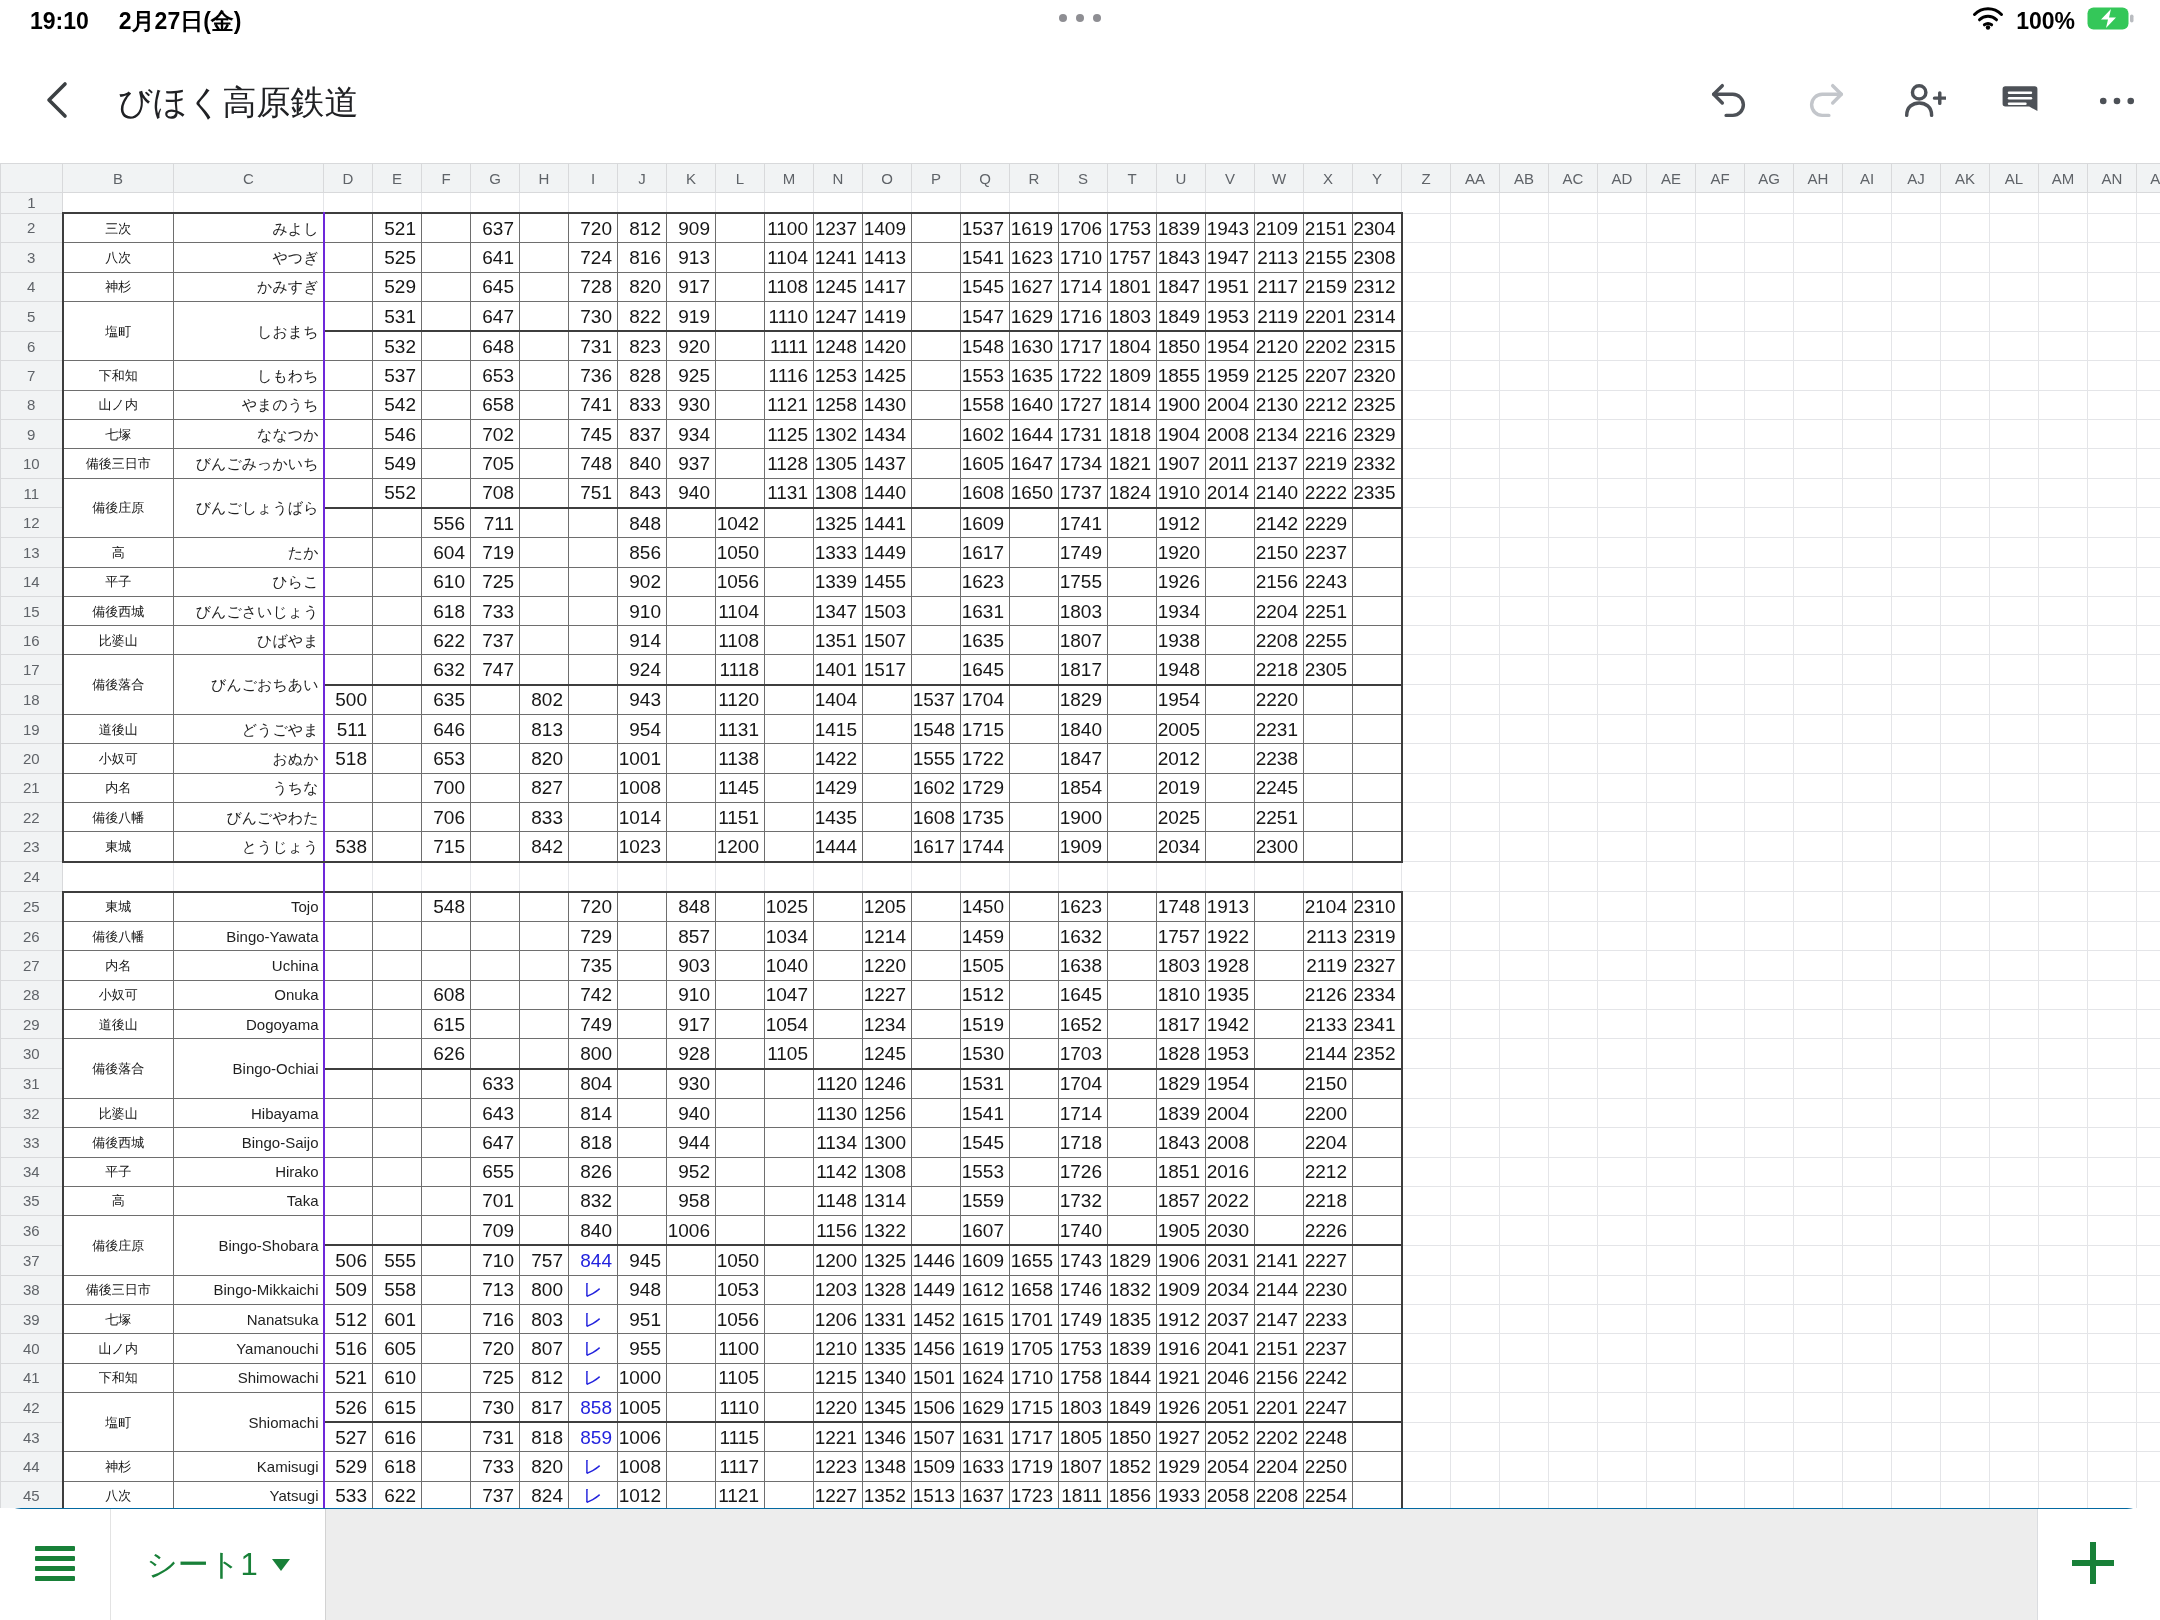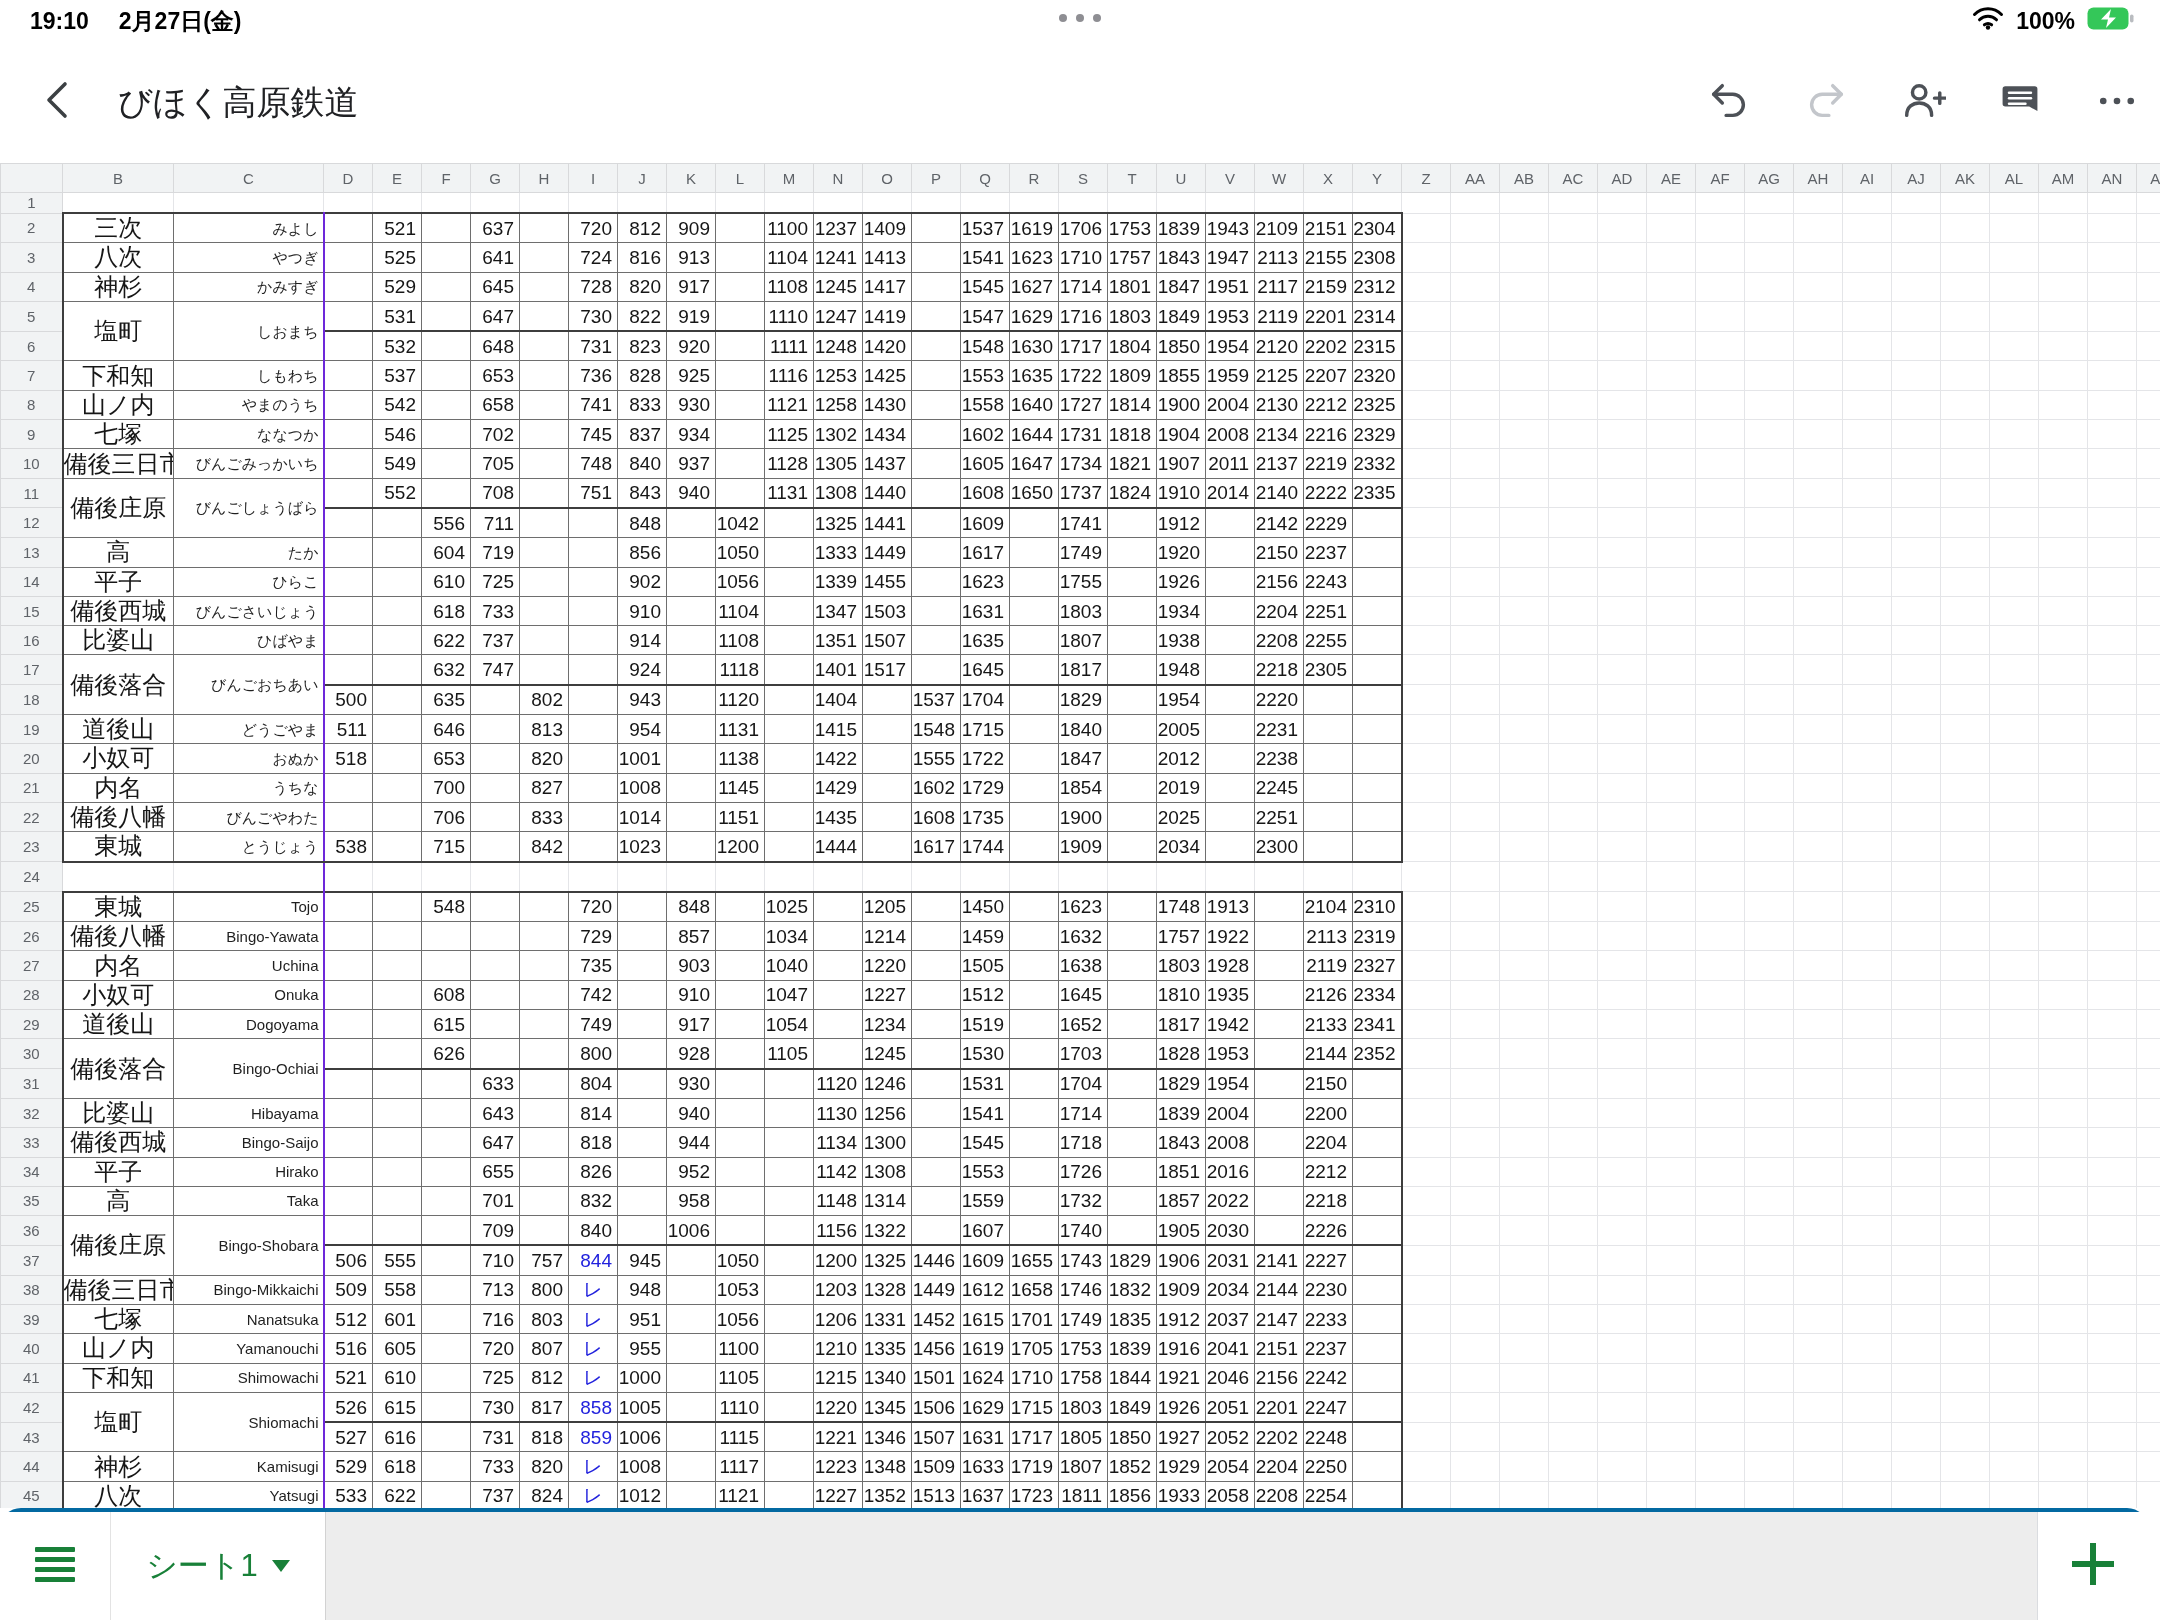--- a/index.html
+++ b/index.html
@@ -32,28 +32,28 @@
   #sheet tr.r1 td{height:19px;}
   #sheet td.gut{background:#f1f3f4;border:1px solid #d8d9db;color:#5f6368;font-size:15px;
                 text-align:center;padding:0;}
   #sheet td.t{border:1px solid #6e6e6e;}
   #sheet td.bt{border-top:2px solid #3d3d3d;}
   #sheet td.bb{border-bottom:2px solid #3d3d3d;}
   #sheet td.bl{border-left:2px solid #3d3d3d;}
   #sheet td.br{border-right:2px solid #3d3d3d;margin-top:45px;}
   #sheet td.cr{border-right:2px solid #6d28d9;margin-top:13px;}
   #sheet td.sb{border-bottom:2px solid #3d3d3d;}
-  #sheet td.st{text-align:center;font-size:24px;padding:0;margin-top:16px;}
+  #sheet td.st{text-align:center;font-size:13px;padding:0;margin-top:16px;}
   #sheet td.sub{font-size:15px;color:#1f1f1f;padding-right:4px;}
   #sheet td.skip{text-align:center;padding:0;}
   #sheet td.blue{color:#2222dd;}
 
   
   .sheet-bar{position:absolute;top:1508px;left:0;width:2148px;height:112px;background:#ededed;
-             border-top:4px solid #0369a1;box-sizing:border-box;border-radius:21px;}
+             border-top:1px solid #0369a1;box-sizing:border-box;border-radius:21px;}
   .menu-btn{position:absolute;left:0;top:0;width:111px;height:100%;background:#fff;
             border-right:1px solid #e3e3e3;display:flex;align-items:center;justify-content:center;box-sizing:border-box;}
   .sheet-tab{position:absolute;left:111px;top:0;width:215px;height:100%;background:#fff;
              border-right:1px solid #d2d2d2;display:flex;align-items:center;justify-content:center;gap:14px;box-sizing:border-box;}
   .sheet-tab .name{font-size:31px;font-weight:500;color:#188038;}
   .tri-down{width:0;height:0;border-left:9px solid transparent;border-right:9px solid transparent;border-top:12px solid #188038;}
   .add-panel{position:absolute;right:0;top:0;width:111px;height:100%;background:#fff;
              border-left:1px solid #dadce0;display:flex;align-items:center;justify-content:center;box-sizing:border-box;}
 </style>
 </head>

